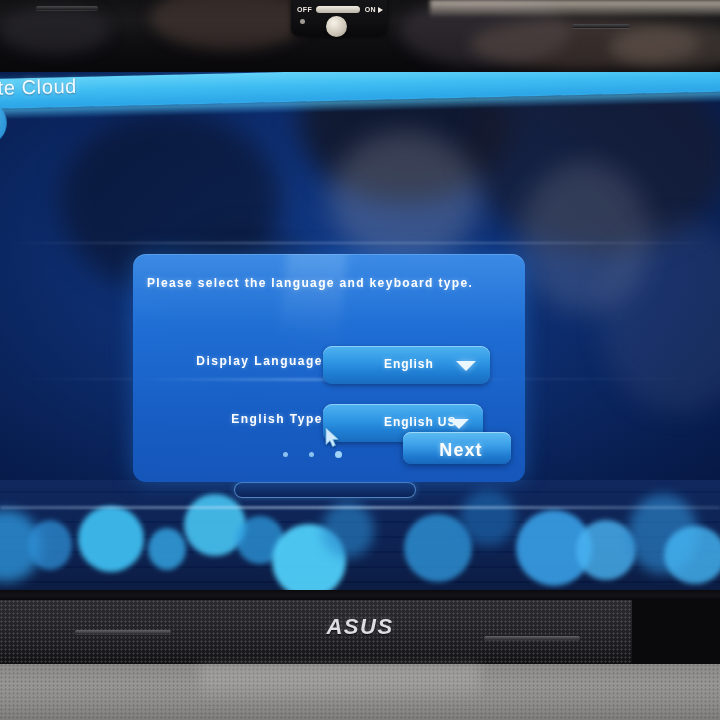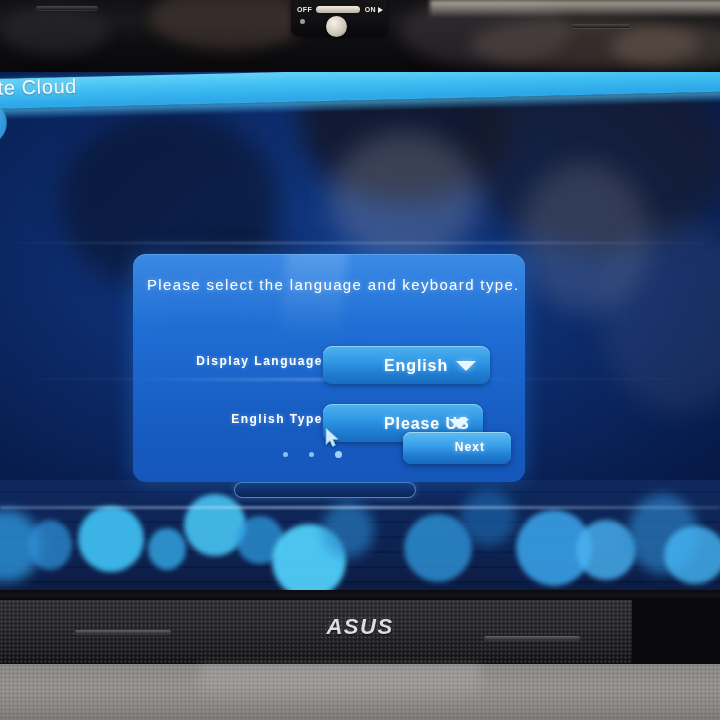--- a/index.html
+++ b/index.html
@@ -190,22 +190,22 @@
     position: absolute; left: 0; top: 124px; width: 392px; height: 3px;
     background: linear-gradient(90deg, rgba(170,215,255,0), rgba(170,215,255,.30) 45%, rgba(170,215,255,0));
     filter: blur(1px);
     pointer-events: none;
   }
 
   .dlg-heading {
     position: absolute; left: 14px; top: 22px;
     width: 368px;
     color: #ffffff;
-    font-size: 15px;
-    font-weight: normal;
+    font-size: 12px;
+    font-weight: bold;
     letter-spacing: 1.35px;
     text-shadow: 0 0 5px rgba(200,232,255,.55);
     white-space: nowrap;
   }
 
   .field-row { position: absolute; left: 0; width: 392px; height: 38px; text-align: right; }
   .row-lang { top: 92px; }
   .row-kbd  { top: 150px; }
 
   .field-label {
@@ -227,21 +227,21 @@
     background: linear-gradient(180deg, #4fb3f0 0%, #2f96e4 42%, #1f7ed2 72%, #1a6cc0 100%);
     box-shadow:
       inset 0 1px 0 rgba(190,230,255,.55),
       0 2px 5px rgba(4,26,64,.45);
     cursor: pointer;
   }
   .dropdown.kbd { width: 160px; }
   .dd-value {
     position: absolute; left: 13px; top: 11px;
     color: #ffffff;
-    font-size: 16px;
+    font-size: 12px;
     font-weight: bold;
     letter-spacing: .9px;
     text-shadow: 0 0 4px rgba(190,228,255,.5);
     white-space: nowrap;
     padding-left: 48px;
   }
   .dd-caret {
     position: absolute; right: 14px; top: 15px;
     width: 0; height: 0;
     border-left: 10px solid transparent;
@@ -271,24 +271,24 @@
     left: 270px; top: 178px;
     width: 108px; height: 32px;
     border-radius: 8px;
     background: linear-gradient(180deg, #5cbcf2 0%, #3da1e9 40%, #1f7bd0 76%, #1868bc 100%);
     box-shadow:
       inset 0 1px 0 rgba(200,235,255,.6),
       0 2px 6px rgba(4,26,64,.5);
     cursor: pointer;
   }
   .next-label {
-    position: absolute; left: 13px; top: 8px; width: 108px;
+    position: absolute; left: 4px; top: 8px; width: 108px;
     text-align: center;
     color: #ffffff;
-    font-size: 12px;
+    font-size: 18px;
     font-weight: bold;
     letter-spacing: 1.1px;
     text-shadow: 0 0 5px rgba(200,235,255,.65);
   }
 
   
   .cursor {
     position: absolute;
     left: 325px; top: 356px;
     width: 16px; height: 20px;
@@ -447,21 +447,21 @@
         <div class="field-label">Display Language</div>
         <div class="dropdown">
           <div class="dd-value">English</div>
           <div class="dd-caret"></div>
         </div>
       </div>
 
       <div class="field-row row-kbd">
         <div class="field-label">English Type</div>
         <div class="dropdown kbd">
-          <div class="dd-value">Please US</div>
+          <div class="dd-value">English US</div>
           <div class="dd-caret"></div>
         </div>
       </div>
 
       <div class="page-dots">
         <div class="page-dot pd1"></div>
         <div class="page-dot pd2"></div>
         <div class="page-dot pd3"></div>
       </div>
 

